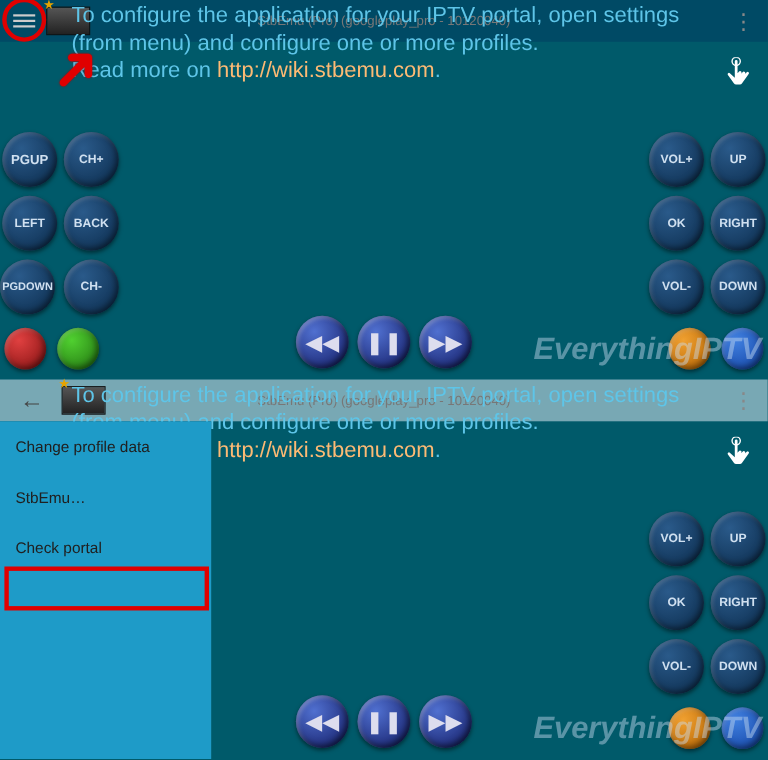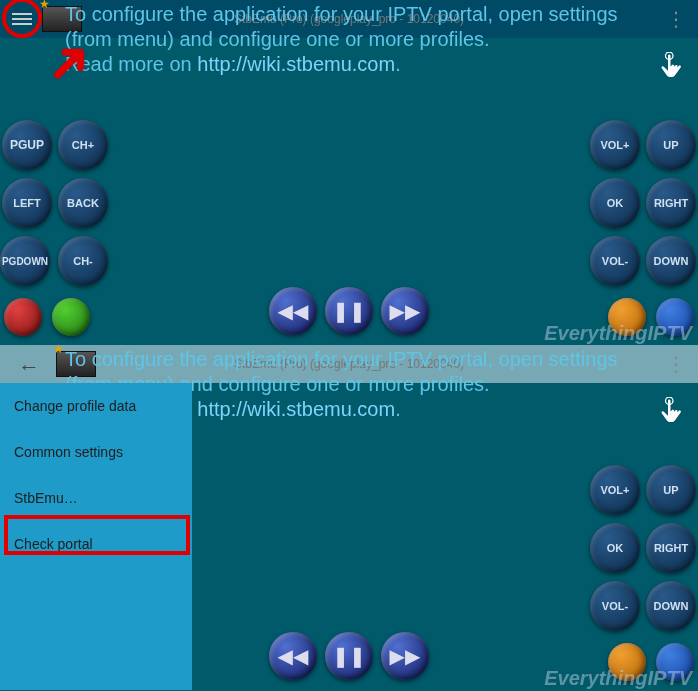--- a/index.html
+++ b/index.html
@@ -92,21 +92,21 @@
     position:absolute;
     top:2px;
     left:65px;
     right:40px;
     color:#5ec5e8;
     font-size:20px;
     line-height:25px;
     z-index:1;
   }
   .info-link {
-    color:#7dd3fc;
+    color:#fdba74;
   }
   .touch-icon {
     position:absolute;
     right:10px;
     top:52px;
     width:30px;
     height:30px;
     z-index:20;
   }
   .touch-icon svg { width:100%; height:100%; }
@@ -145,22 +145,22 @@
     box-shadow: inset -2px -2px 6px rgba(0,0,0,0.6), inset 2px 2px 4px rgba(255,255,255,0.3), 0 2px 4px rgba(0,0,0,0.5);
     display:flex;
     align-items:center;
     justify-content:center;
     color:#dde;
     font-size:20px;
   }
   .watermark {
     position:absolute;
     right:6px;
-    bottom:0;
-    font-size:20px;
+    bottom:12px;
+    font-size:28px;
     font-weight:bold;
     font-style:italic;
     color:rgba(200,220,240,0.45);
     letter-spacing:0px;
     z-index:2;
     pointer-events:none;
   }
 
   .menu-panel {
     position:absolute;
@@ -274,21 +274,20 @@
 
   <div class="touch-icon">
     <svg viewBox="0 0 24 24" fill="#fff">
         <path d="M9 2a1 1 0 0 1 1 1v8.6l1.3-1.3a1 1 0 0 1 1.4 1.4l.1.1 1.2-1.2a1 1 0 0 1 1.4 1.4l.1.1 1.2-1.2a1 1 0 0 1 1.4 1.4l-4.8 6.7a2 2 0 0 1-1.6.9H9a2 2 0 0 1-1.7-.9L3 13a1 1 0 0 1 1.4-1.4L8 15V3a1 1 0 0 1 1-1z"></path>
         <circle cx="9" cy="3" r="3" fill="none" stroke="#fff" stroke-width="1"></circle>
       </svg>
   </div>
 
   <div class="menu-panel">
     <div class="menu-item">Change profile data</div>
-    <div class="menu-item">Common settings</div>
     <div class="menu-item">StbEmu…</div>
     <div class="menu-item">Check portal</div>
   </div>
   <div class="menu-highlight" style="top:170px"></div>
 
   <div class="btn-circle" style="top:120px; right:58px">VOL+</div>
   <div class="btn-circle" style="top:120px; right:2px">UP</div>
   <div class="btn-circle" style="top:178px; right:58px">OK</div>
   <div class="btn-circle" style="top:178px; right:2px">RIGHT</div>
   <div class="btn-circle" style="top:236px; right:58px">VOL-</div>

